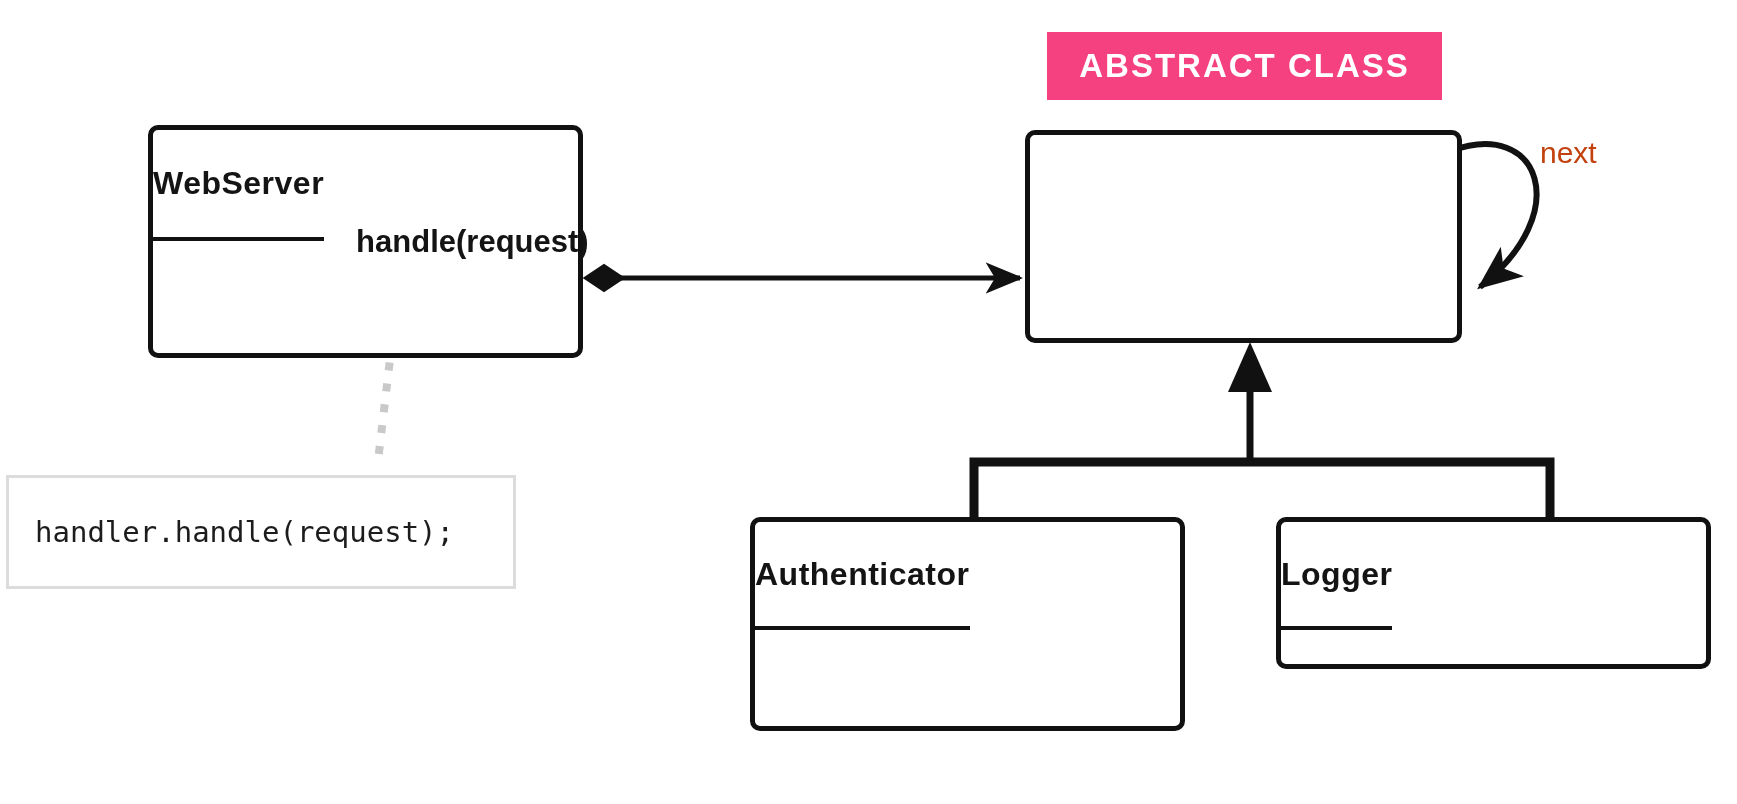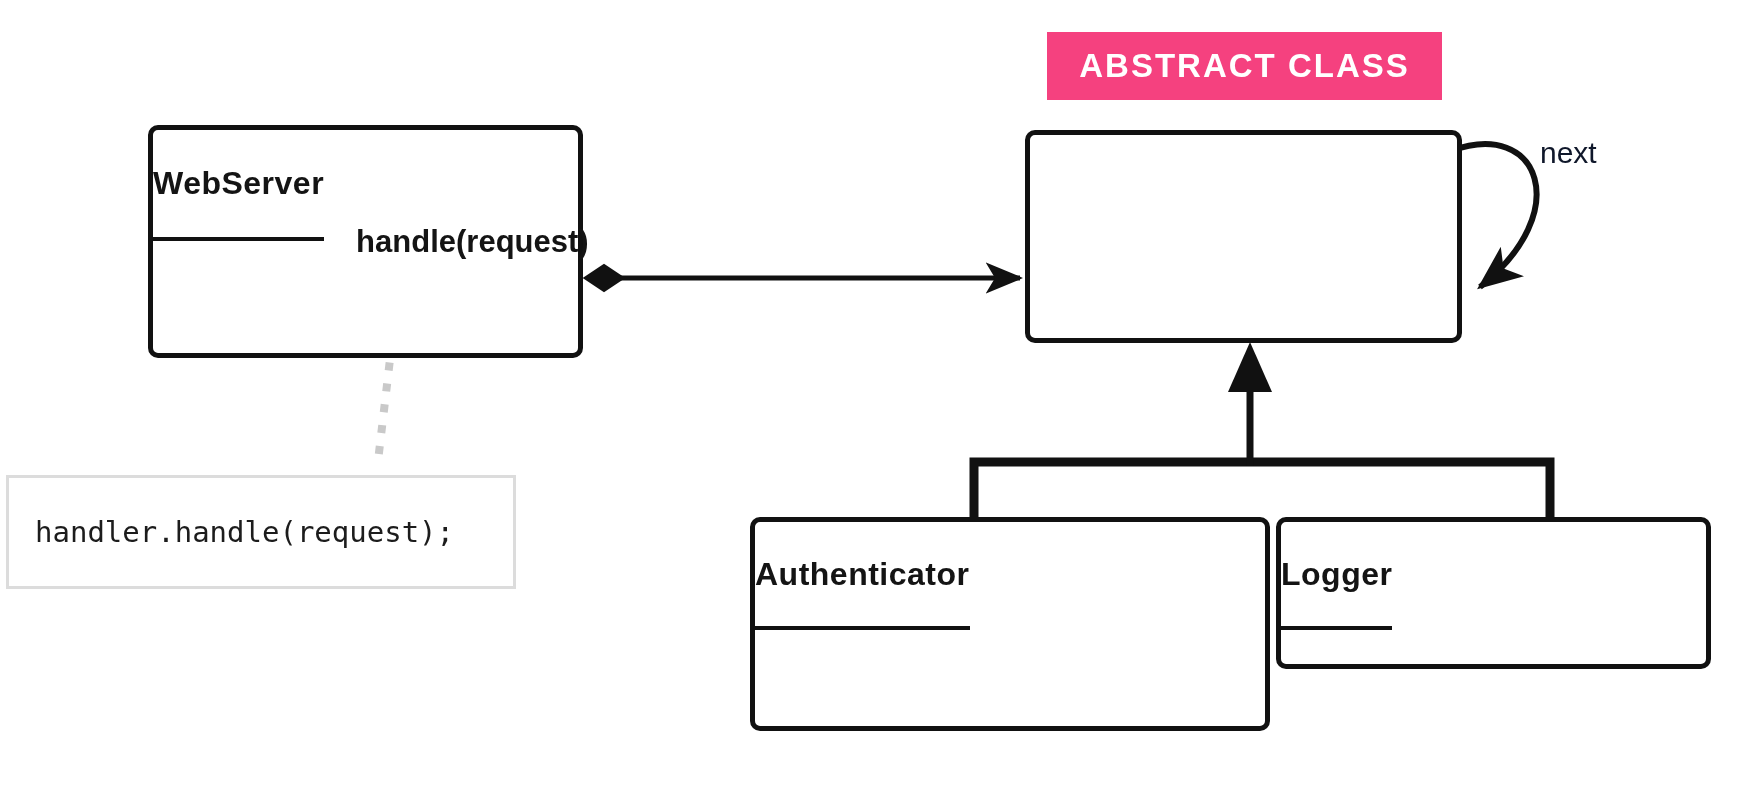--- a/index.html
+++ b/index.html
@@ -54,21 +54,21 @@
     color: #ffffff;
     font-size: 33px;
     font-weight: 600;
     letter-spacing: 2px;
   }
   .next-label {
     position: absolute;
     left: 1540px; top: 136px;
     font-size: 30px;
     font-weight: 500;
-    color: #0f172a;
+    color: #c2410c;
   }
   .code-note {
     position: absolute;
     left: 6px; top: 475px;
     width: 510px; height: 114px;
     box-sizing: border-box;
     background: #ffffff;
     border: 3px solid #dcdcdc;
     display: flex;
     align-items: center;
@@ -77,21 +77,21 @@
     font-size: 29px;
     color: #1c1c1c;
   }
   
   .box-webserver  { left: 148px;  top: 125px; width: 435px; height: 233px; }
   .box-webserver .class-title { height: 107px; }
   .box-webserver .class-body  { padding-left: 32px; }
   .box-handler    { left: 1025px; top: 130px; width: 437px; height: 213px; }
   .box-handler .class-title { height: 100px; }
   .box-handler .class-body  { padding-left: 24px; }
-  .box-auth       { left: 750px;  top: 517px; width: 520px; height: 214px; }
+  .box-auth       { left: 750px;  top: 517px; width: 435px; height: 214px; }
   .box-auth .class-title { height: 104px; }
   .box-logger     { left: 1268px; top: 517px; width: 435px; height: 152px; margin-left: 8px; }
   .box-logger .class-title { height: 104px; }
 </style>
 </head>
 <body>
 
 <div class="canvas">
 
   <svg class="connectors" viewBox="0 0 1737 804">

